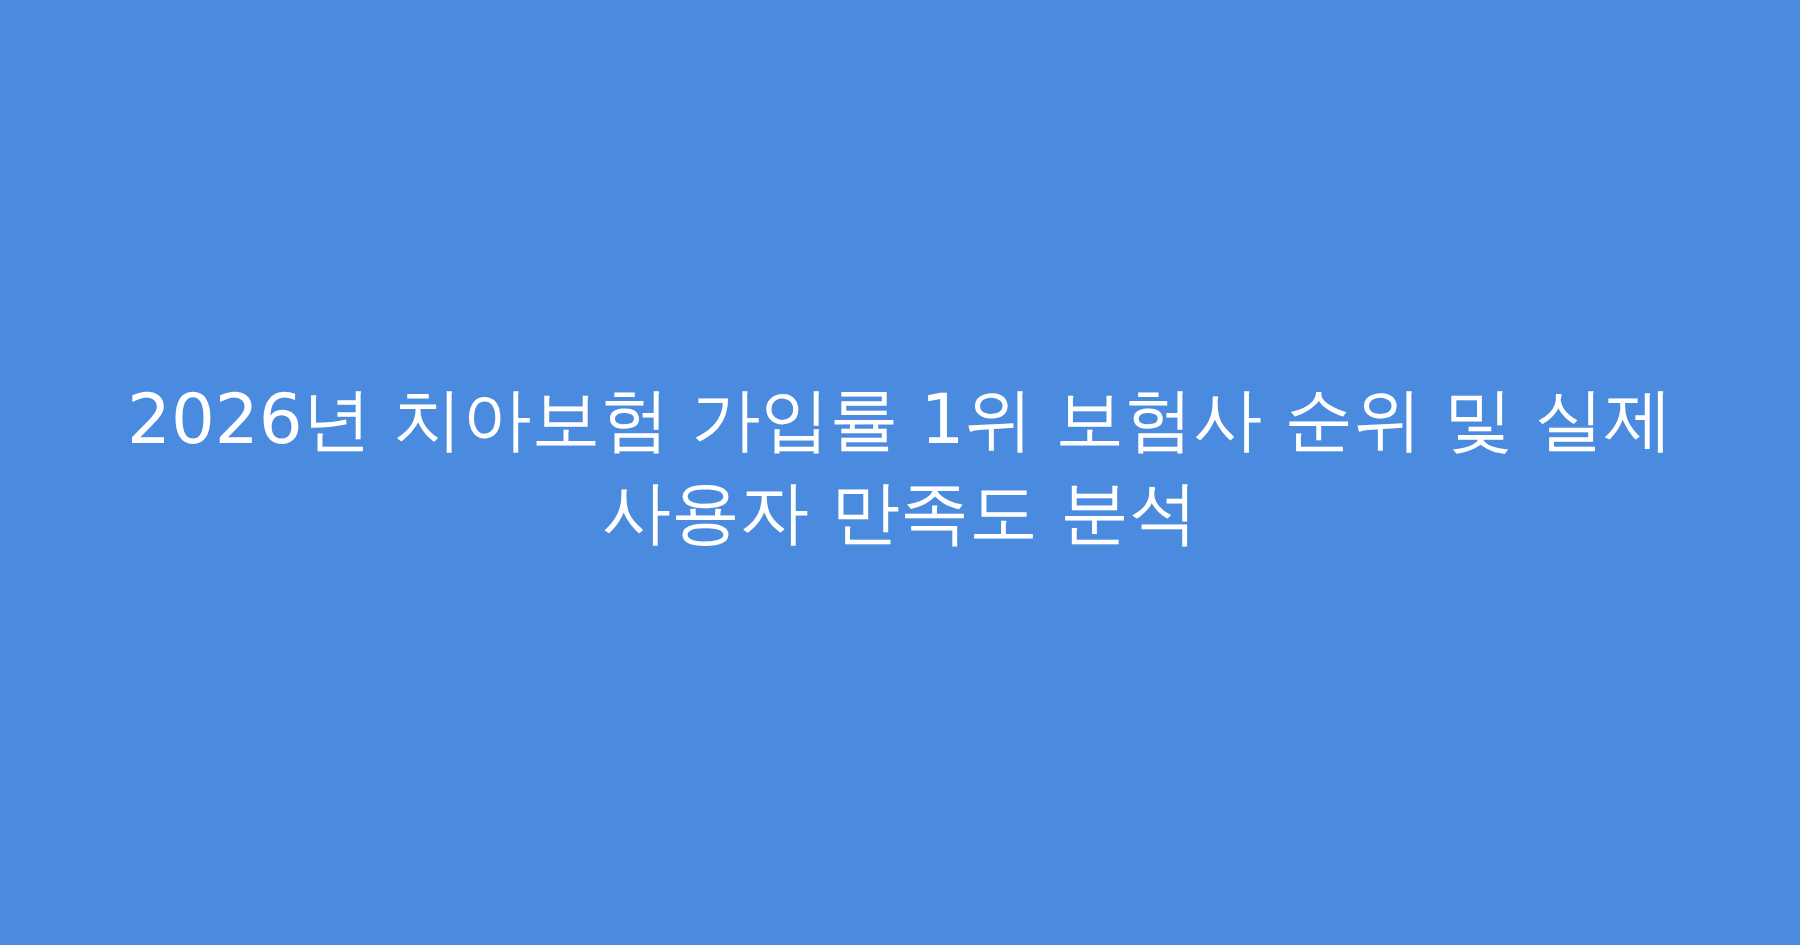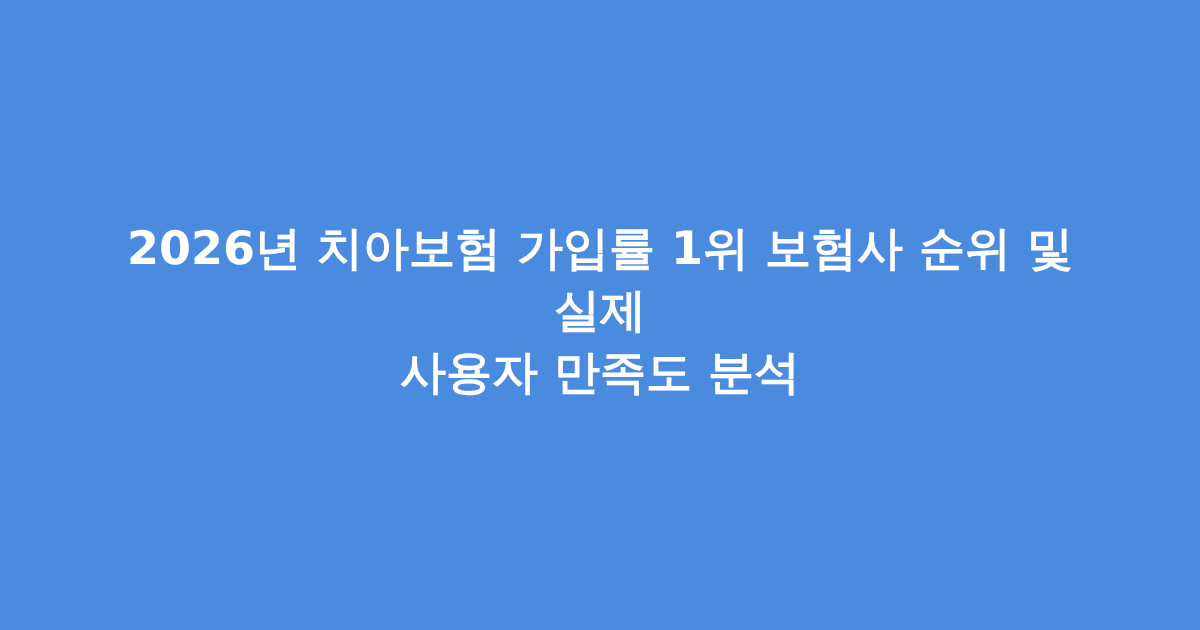--- a/index.html
+++ b/index.html
@@ -37,21 +37,21 @@
 
   .og-card__title {
     margin: 0;
     padding: 0;
     max-width: 1050px;
     margin-left: auto;
     margin-right: auto;
     color: #ffffff;
     font-family: "DejaVu Sans", "Liberation Sans", sans-serif;
     font-size: 46px;
-    font-weight: 700;
+    font-weight: 400;
     line-height: 62px;
     letter-spacing: 0px;
     text-align: center;
     white-space: pre-line;   
     word-break: keep-all;
     text-rendering: geometricPrecision;
   }
 </style>
 </head>
 <body>

